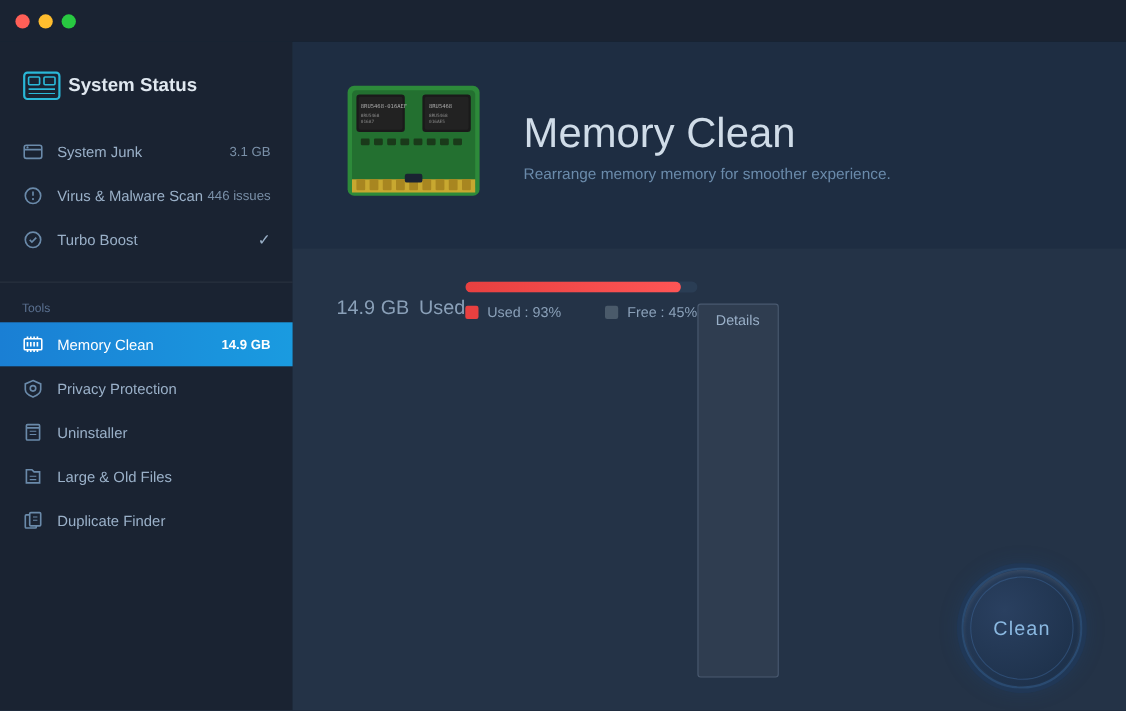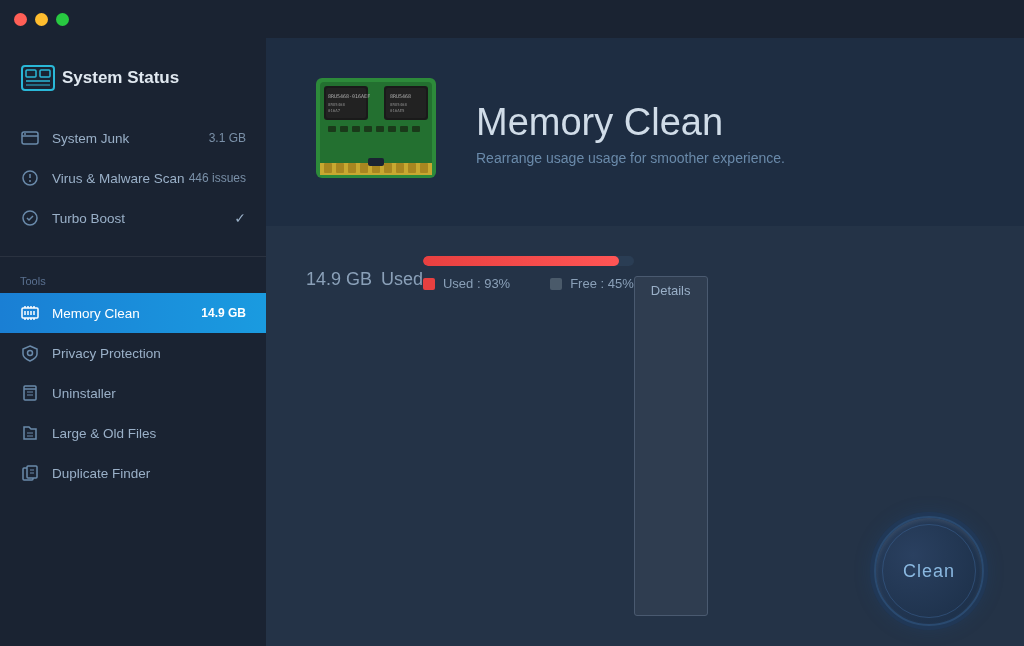--- a/index.html
+++ b/index.html
@@ -462,21 +462,21 @@
         <rect x="70" y="58" width="8" height="6" rx="1" fill="#1a3a1a"></rect>
         <rect x="82" y="58" width="8" height="6" rx="1" fill="#1a3a1a"></rect>
         <rect x="94" y="58" width="8" height="6" rx="1" fill="#1a3a1a"></rect>
         <rect x="106" y="58" width="8" height="6" rx="1" fill="#1a3a1a"></rect>
 
         <rect x="62" y="90" width="16" height="8" rx="2" fill="#1a2332"></rect>
       </svg>
 
       <div class="header-text">
         <div class="header-title">Memory Clean</div>
-        <div class="header-subtitle">Rearrange usage usage for smoother experience.</div>
+        <div class="header-subtitle">Rearrange memory memory for smoother experience.</div>
       </div>
     </div>
 
     <div class="content-body">
 
       <div class="memory-usage-title">
         <span>14.9 GB</span>
         <span>Used</span>
       </div>
 

